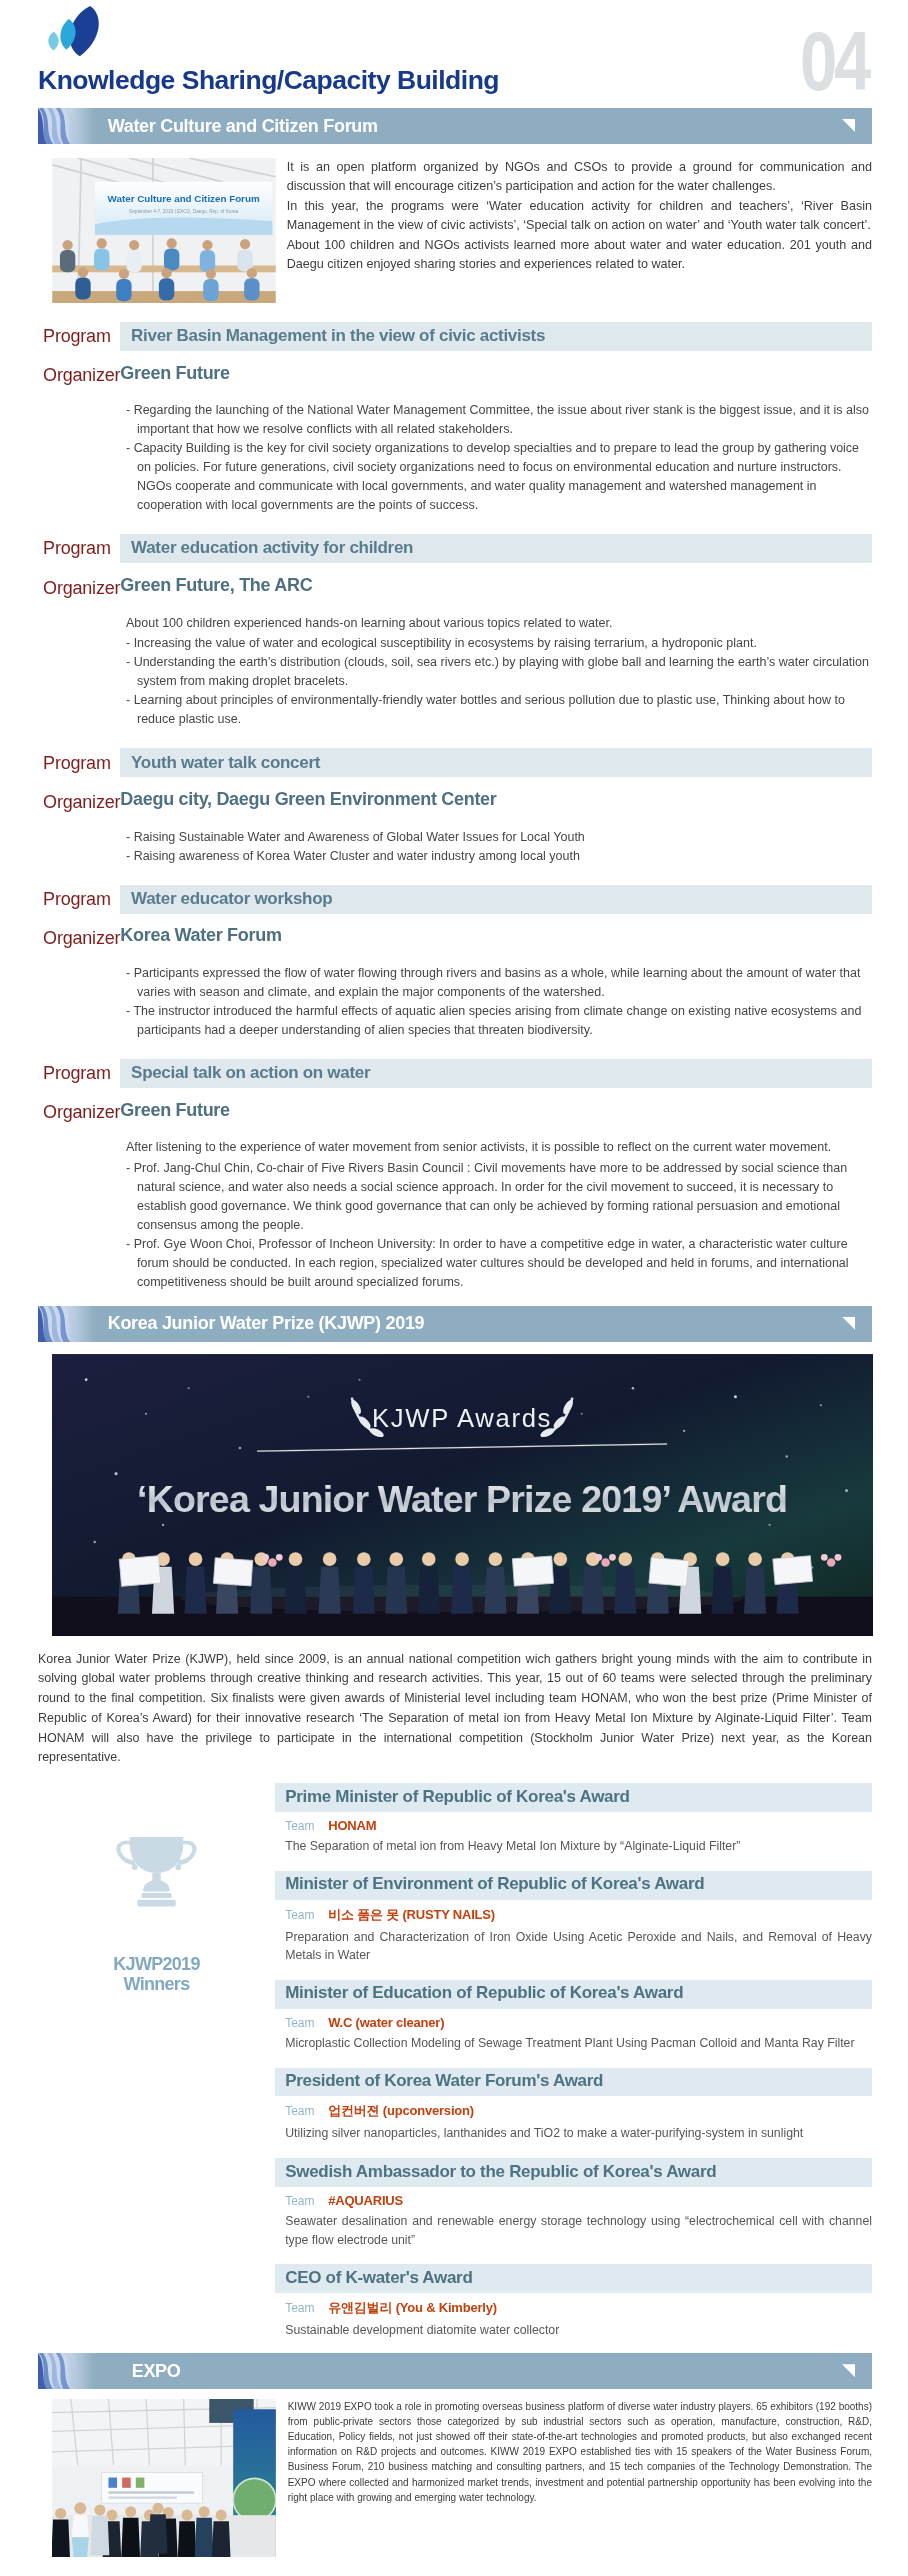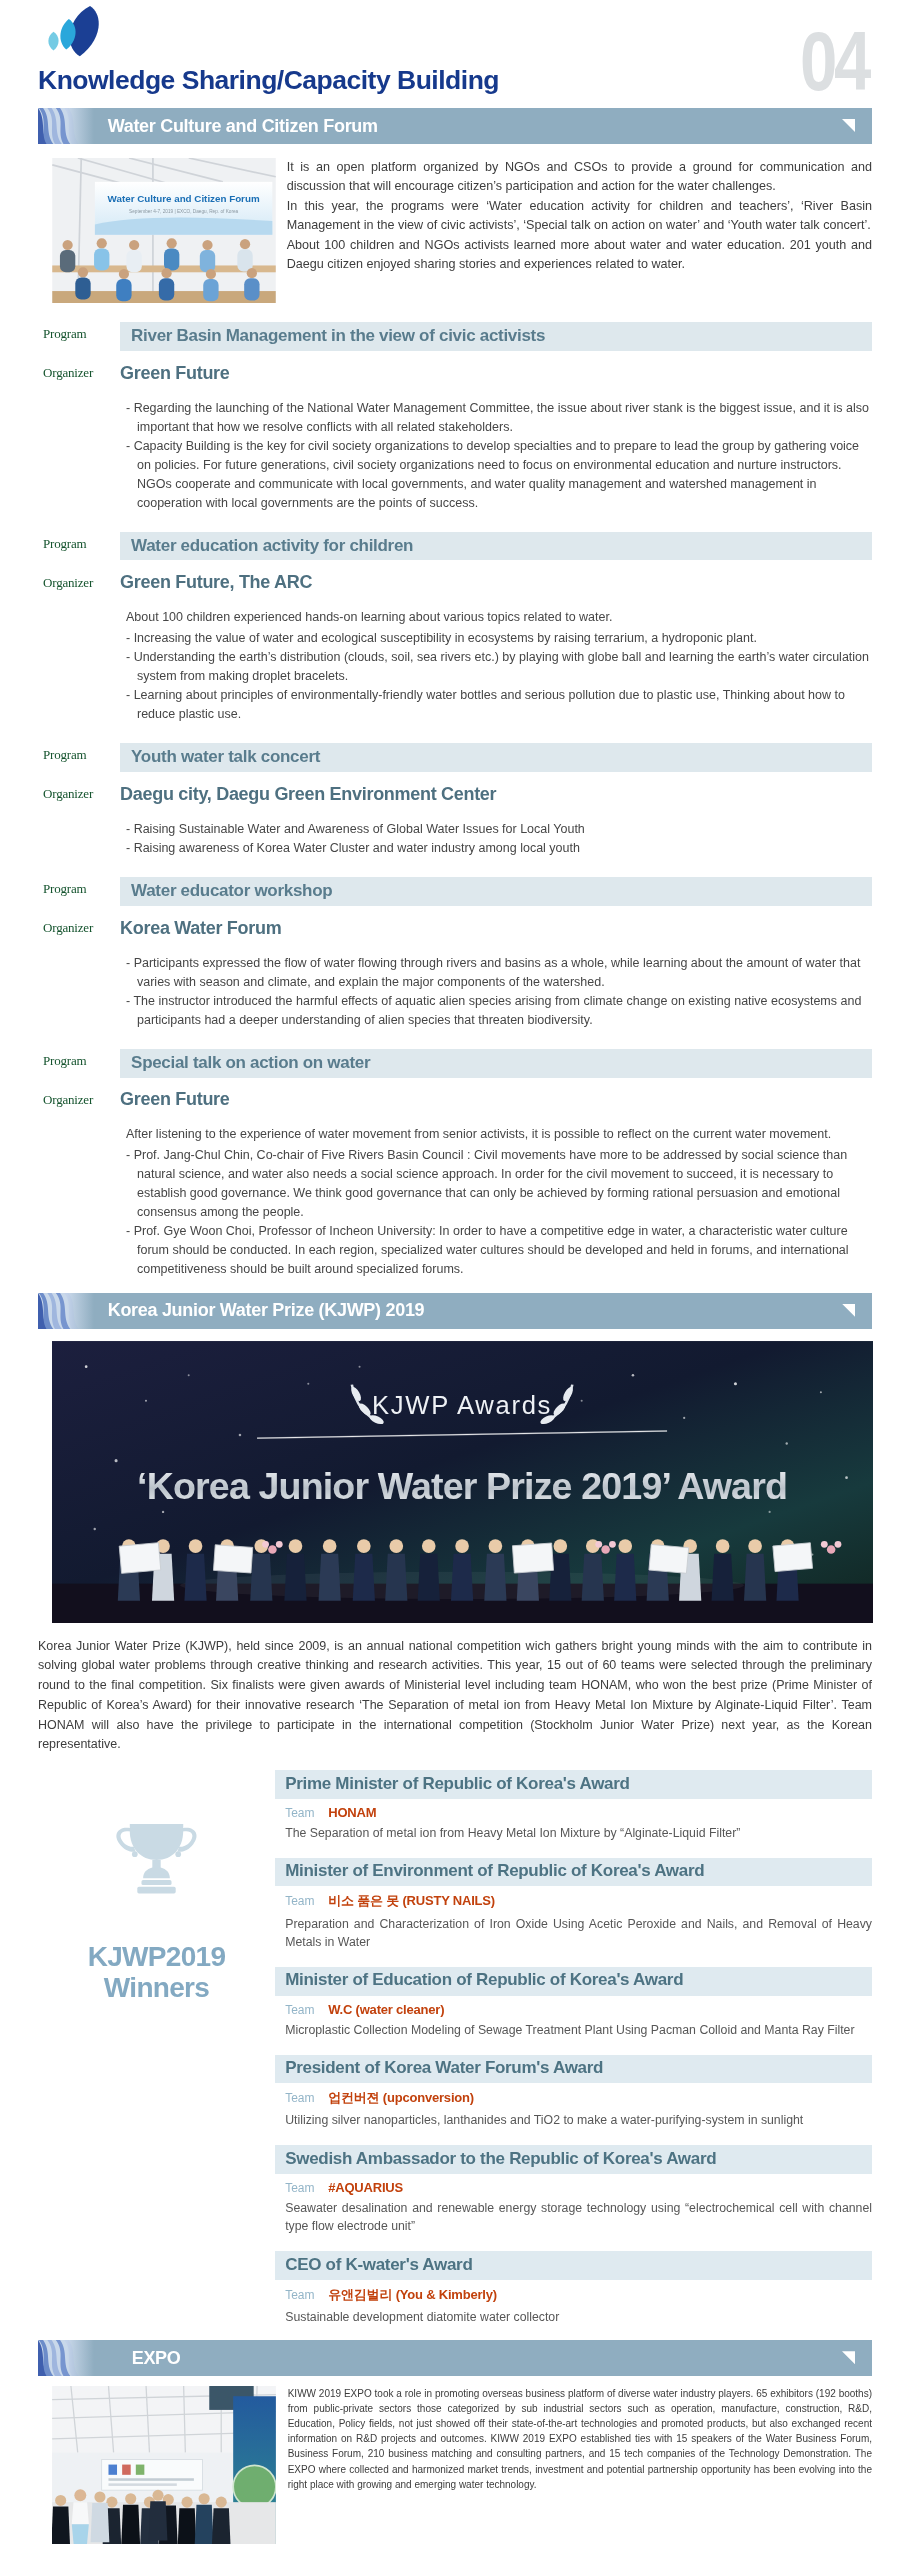--- a/index.html
+++ b/index.html
@@ -25,37 +25,37 @@
   
   .introrow{display:flex;gap:11px;margin-top:13.7px;}
   .photobox{flex:0 0 224px;margin-left:13.7px;}
   .photobox svg{display:block;}
   .introtext{flex:1;font-size:12.6px;color:#3d3d3d;line-height:1.55;text-align:justify;}
   .introtext p{margin:0;}
 
   
   .prog{margin-top:19px;}
   .prow{display:flex;align-items:flex-start;}
-  .plabel{flex:0 0 77px;padding-left:5.1px;font-size:13px;color:#14532d;padding-top:4.3px;letter-spacing:-0.2px;font-family:Liberation Serif, serif;}
+  .plabel{flex:0 0 77px;padding-left:5.1px;font-size:18px;color:#7f1d1d;padding-top:4.3px;letter-spacing:-0.2px;}
   .pbar{flex:1;background:#dee8ed;padding:4.3px 8.5px 5.1px 11px;font-size:17px;font-weight:bold;
         color:#597c8d;letter-spacing:-0.3px;line-height:1.15;}
   .org-row{margin-top:10.2px;}
   .orgname{font-size:18px;font-weight:bold;color:#4e7080;letter-spacing:-0.3px;padding-top:1.7px;}
   .pcontent{margin-left:88px;margin-top:15px;font-size:12.5px;color:#464646;line-height:1.52;}
   .pintro{margin:0 0 1.7px 0;}
   .bullet{padding-left:11px;text-indent:-11px;}
 
   
   .kphoto{margin:12px 0 0 13.7px;}
   .kphoto svg{display:block;}
   .kdesc{margin-top:13.7px;font-size:12.5px;color:#3d3d3d;line-height:1.58;text-align:justify;}
   .winners{display:flex;margin-top:15.4px;}
   .wbadge{flex:0 0 237px;text-align:center;}
   .wbadge svg{display:block;margin:3.4px auto 0 auto;}
-  .wbtxt{font-size:28px;font-weight:bold;color:#83a9c2;line-height:1.12;letter-spacing:-0.7px;}
+  .wbtxt{font-size:18px;font-weight:bold;color:#83a9c2;line-height:1.12;letter-spacing:-0.7px;}
   .awards{flex:1;}
   .award + .award{margin-top:15.4px;}
   .abar{background:#dfeaf0;padding:3.4px 8.5px 5.1px 10.2px;font-size:17px;font-weight:bold;color:#4d7383;letter-spacing:-0.3px;}
   .ateam{margin-top:6px;padding-left:10.2px;display:flex;align-items:baseline;gap:13.7px;}
   .atlabel{font-size:12px;color:#93b5c8;}
   .atname{font-size:13px;font-weight:bold;color:#c2410c;letter-spacing:-0.2px;}
   .aproj{margin-top:4.3px;padding-left:10.2px;font-size:12.3px;color:#575757;line-height:1.5;text-align:justify;}
 
   
   .exporow{display:flex;gap:12px;margin-top:9.4px;}

